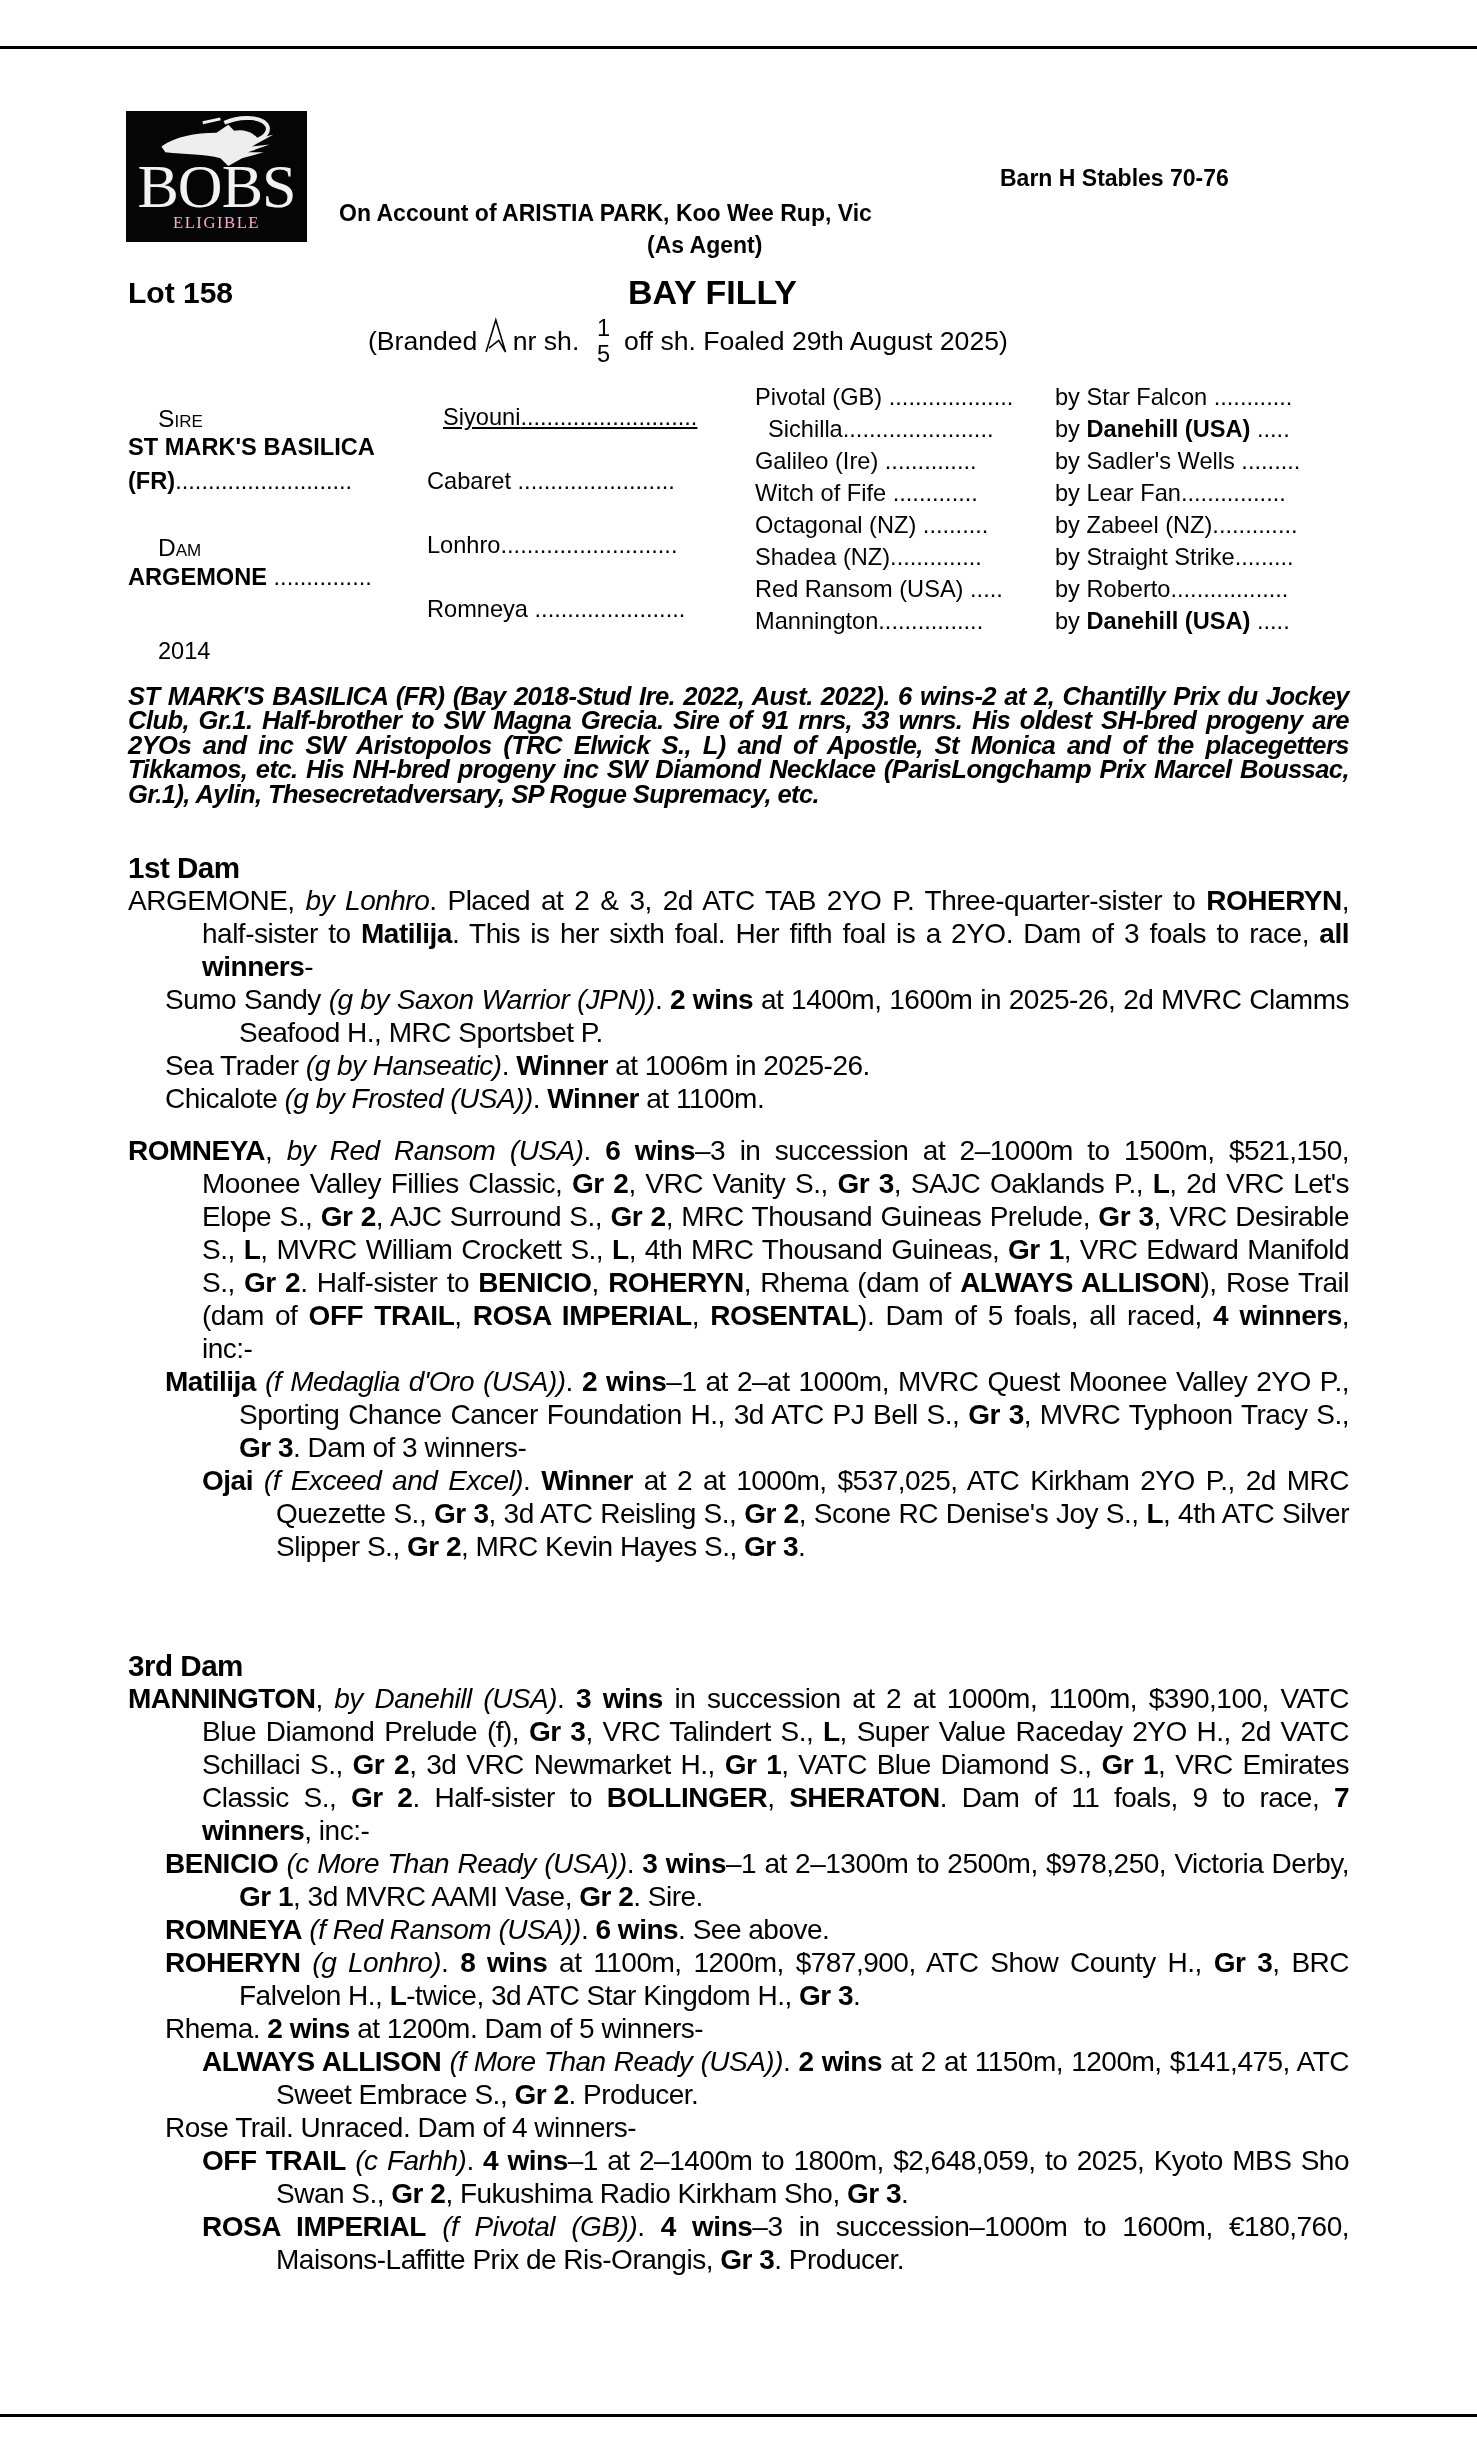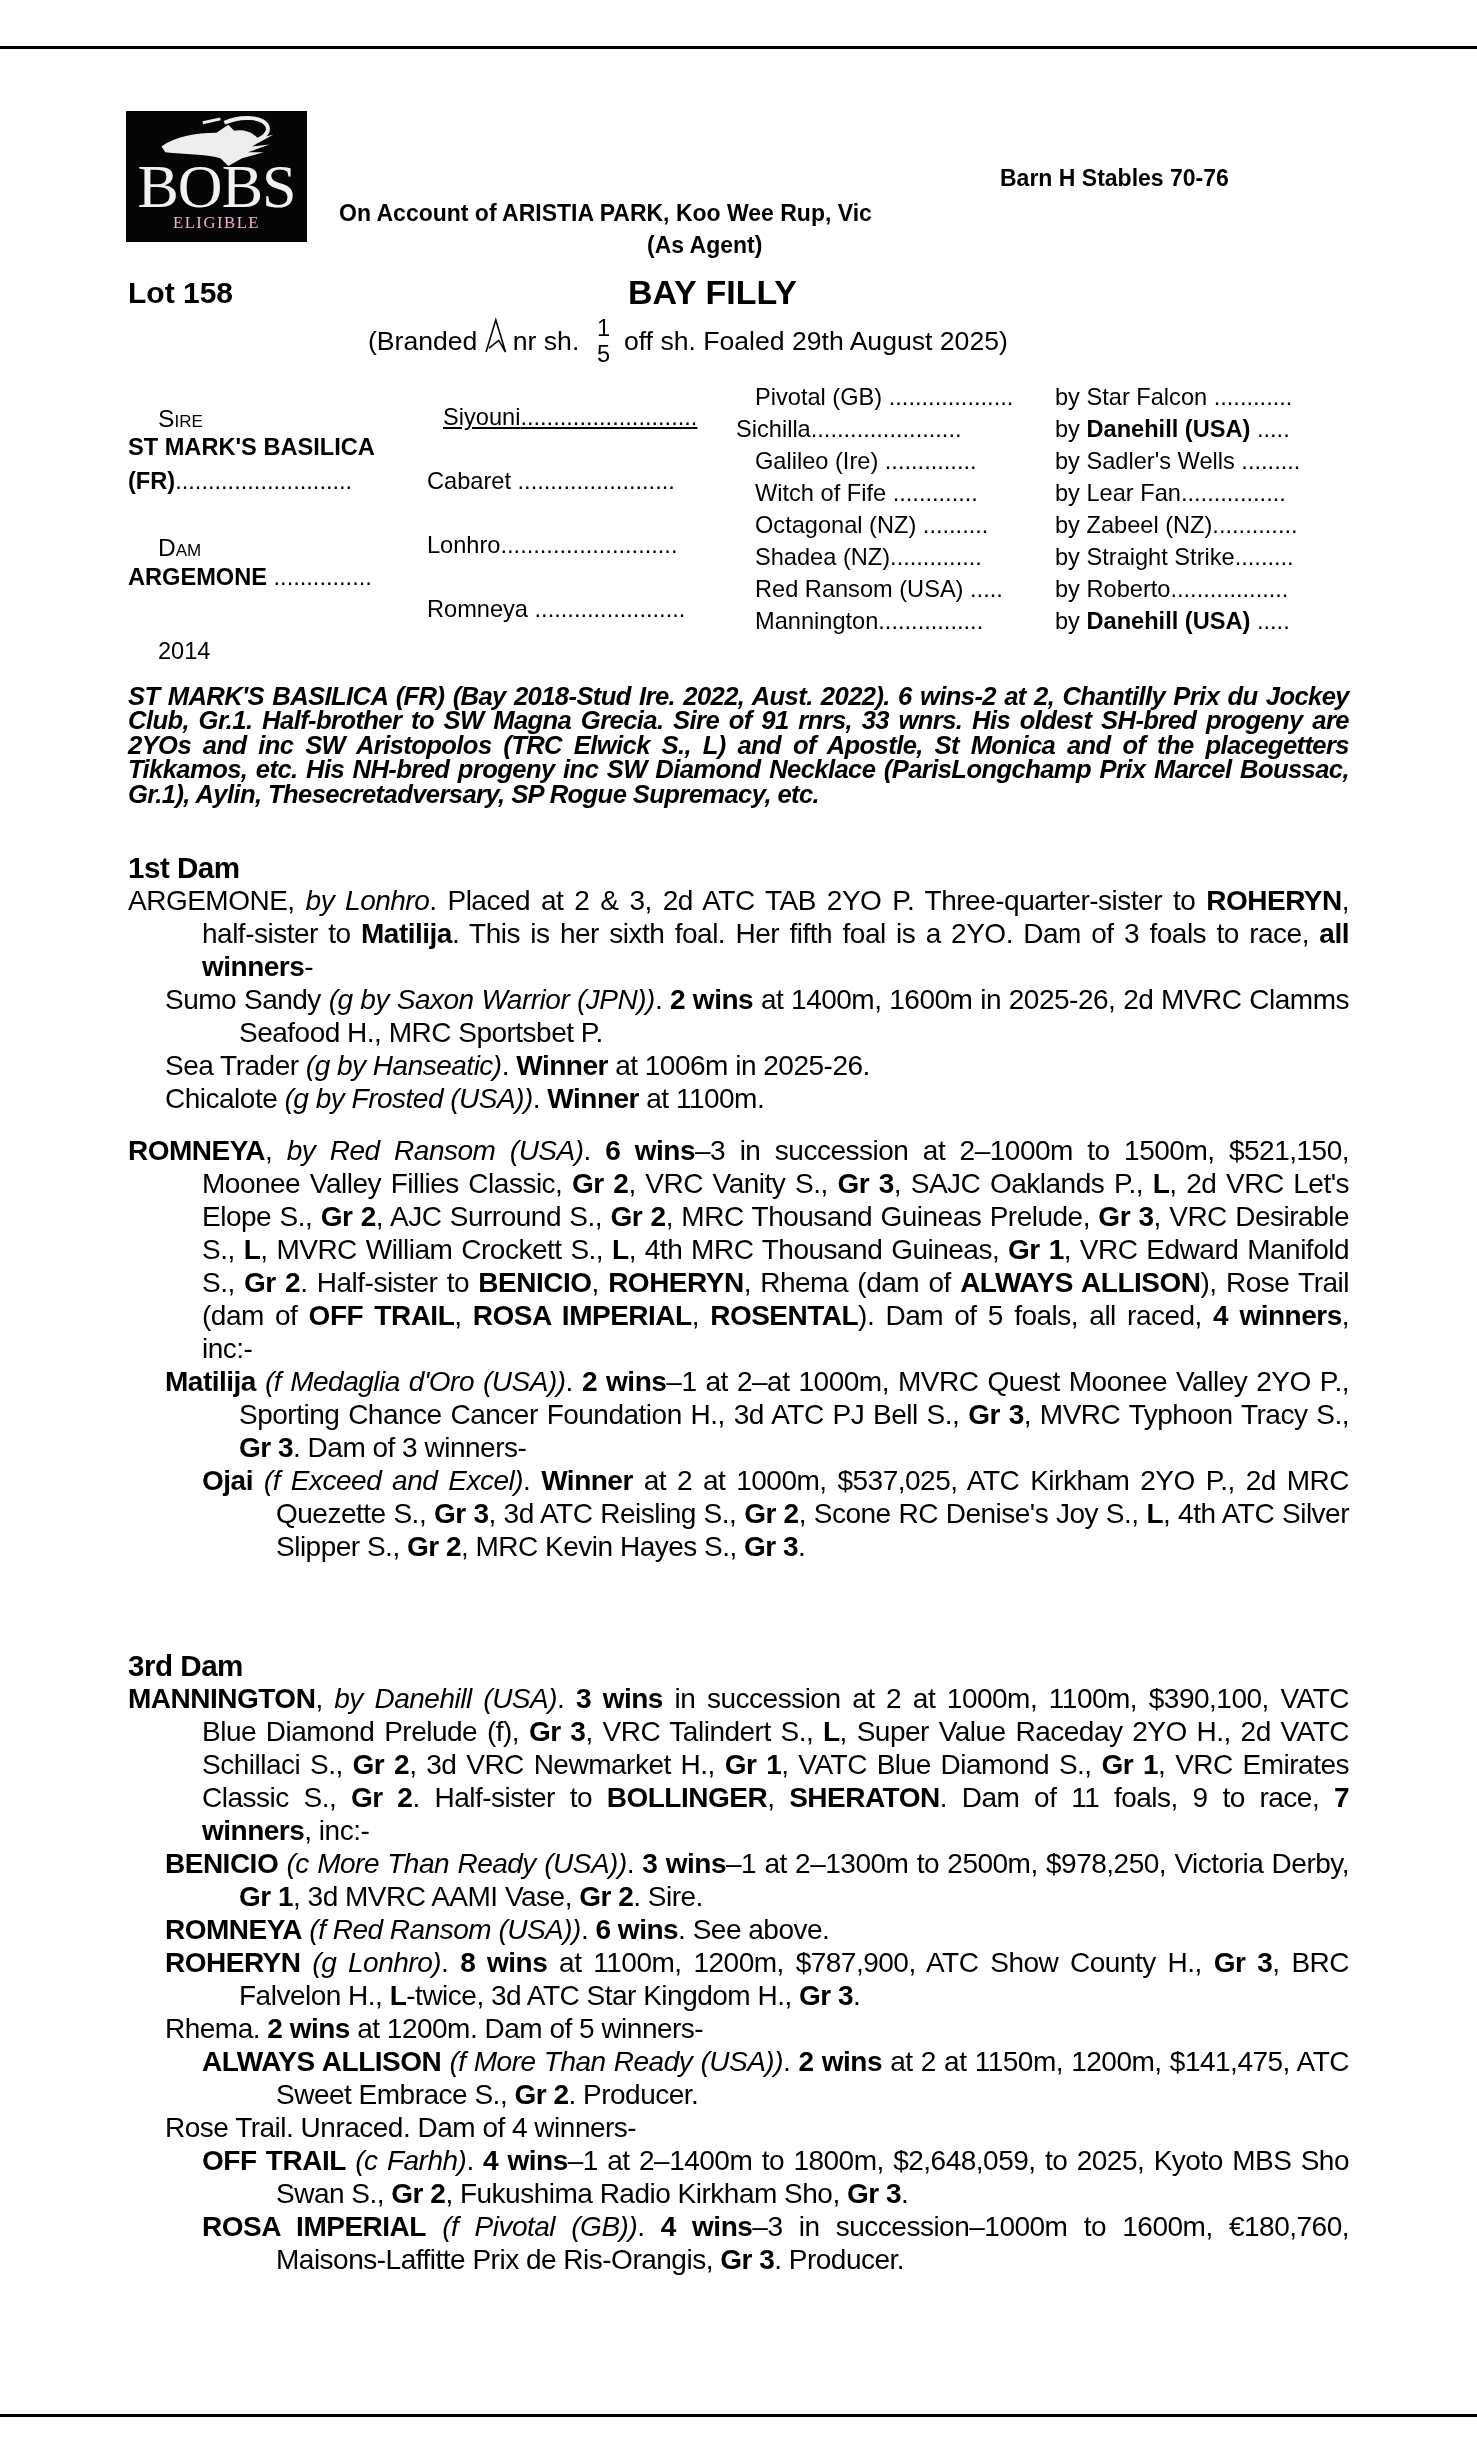--- a/index.html
+++ b/index.html
@@ -71,21 +71,21 @@
   <div class="abs smallcaps" style="left:158px; top:535px;">Dam</div>
   <div class="abs" style="left:128px; top:565px;"><b>ARGEMONE</b> <span class="dots">...............</span></div>
   <div class="abs" style="left:158px; top:597px;margin-top:42px;">2014</div>
 
   <div class="abs" style="left:443px; top:405px;text-decoration:underline;"><span>Siyouni</span><span class="dots">...........................</span></div>
   <div class="abs" style="left:427px; top:469px;"><span>Cabaret</span> <span class="dots">........................</span></div>
   <div class="abs" style="left:427px; top:533px;"><span>Lonhro</span><span class="dots">...........................</span></div>
   <div class="abs" style="left:427px; top:597px;"><span>Romneya</span> <span class="dots">.......................</span></div>
 
   <div class="abs" style="left:755px; top:385px;"><span>Pivotal (GB)</span> <span class="dots">...................</span></div>
-  <div class="abs" style="left:736px; top:417px;"><span>Sichilla</span><span class="dots">.......................</span></div>
+  <div class="abs" style="left:768px; top:417px;"><span>Sichilla</span><span class="dots">.......................</span></div>
   <div class="abs" style="left:755px; top:449px;"><span>Galileo (Ire)</span> <span class="dots">..............</span></div>
   <div class="abs" style="left:755px; top:481px;"><span>Witch of Fife</span> <span class="dots">.............</span></div>
   <div class="abs" style="left:755px; top:513px;"><span>Octagonal (NZ)</span> <span class="dots">..........</span></div>
   <div class="abs" style="left:755px; top:545px;"><span>Shadea (NZ)</span><span class="dots">..............</span></div>
   <div class="abs" style="left:755px; top:577px;"><span>Red Ransom (USA)</span> <span class="dots">.....</span></div>
   <div class="abs" style="left:755px; top:609px;"><span>Mannington</span><span class="dots">................</span></div>
 
   <div class="abs" style="left:1055px; top:385px;"><span>by</span> <span>Star Falcon</span> <span class="dots">............</span></div>
   <div class="abs" style="left:1055px; top:417px;"><span>by</span> <b>Danehill (USA)</b> <span class="dots">.....</span></div>
   <div class="abs" style="left:1055px; top:449px;"><span>by</span> <span>Sadler's Wells</span> <span class="dots">.........</span></div>

